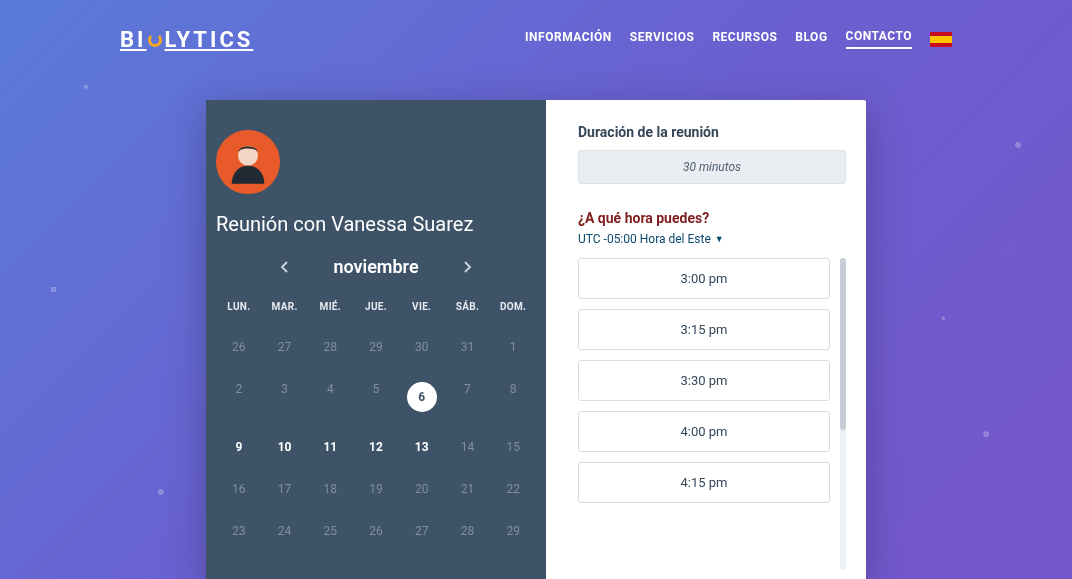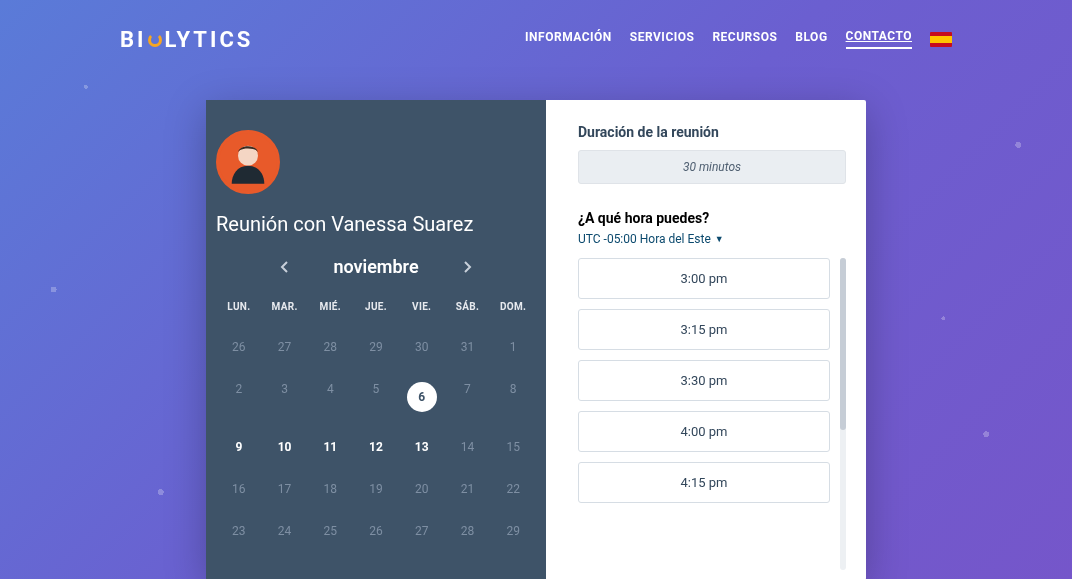--- a/index.html
+++ b/index.html
@@ -16,25 +16,25 @@
       radial-gradient(circle at 92% 75%, #fff 3px, transparent 3px),
       radial-gradient(circle at 15% 85%, #fff 3px, transparent 3px),
       radial-gradient(circle at 88% 55%, #fff 2px, transparent 2px),
       radial-gradient(circle at 8% 15%, #fff 2px, transparent 2px);
     background-repeat: no-repeat;
   }
   .header {
     position: relative; z-index: 2; display: flex; align-items: center;
     padding: 18px 120px 0 120px; height: 60px;
   }
-  .logo { color: #fff; font-weight: 700; font-size: 22px; letter-spacing: 3px; display: flex; align-items: center; }
+  .logo { color: #fff; font-weight: 700; font-size: 22px; letter-spacing: 3px; display: flex; align-items: center; text-decoration: underline; }
   .logo .dot { display:inline-block; width: 14px; height: 14px; border: 3px solid #f5a623; border-top-color: transparent; border-radius: 50%; margin: 0 2px; position: relative; top: 1px; }
   .nav { margin-left: auto; display: flex; align-items: center; gap: 18px; }
   .nav a { color: #fff; font-size: 12px; font-weight: 700; letter-spacing: 0.5px; text-decoration: none; padding-bottom: 4px; }
-  .nav a.active { border-bottom: 2px solid #fff; text-decoration: underline; }
+  .nav a.active { border-bottom: 2px solid #fff; }
   .flag { width: 22px; height: 15px; background: linear-gradient(to bottom, #c60b1e 0 25%, #ffc400 25% 75%, #c60b1e 75% 100%); border-radius: 1px; }
   .card {
     position: relative; z-index: 2;
     width: 660px; margin: 40px auto 0 auto;
     background: #fff; display: flex; border-radius: 2px;
     box-shadow: 0 10px 40px rgba(0,0,0,0.25);
     height: 480px;
   }
   .left {
     width: 340px; background: #3e5368; color: #fff;
@@ -62,21 +62,21 @@
     background:#fff; color:#3e5368; border-radius:50%; font-weight:700;
   }
   .right {
     flex:1; padding: 24px 20px 0 32px; display:flex; flex-direction:column;
   }
   .sect-title { font-size: 14px; font-weight:700; color:#33475b; }
   .duration-pill {
     margin-top: 10px; background:#eaeef2; border:1px solid #dfe3e8; border-radius:3px;
     text-align:center; font-size:12px; color:#506072; padding:9px 0;font-style:italic;
   }
-  .time-q { margin-top: 26px; font-size:14px; font-weight:700; color:#000000; }
+  .time-q { margin-top: 26px; font-size:14px; font-weight:700; color:#7f1d1d; }
   .tz { margin-top: 6px; font-size:12px; color:#0c4a6e; display:flex; align-items:center; gap:4px; cursor:pointer; }
   .tz .caret { font-size:9px; }
   .slots-wrap { position:relative; margin-top:12px; flex:1; overflow:hidden; }
   .slots { position:absolute; left:0; right:14px; top:0; bottom:0; overflow-y:auto; padding-right:2px; }
   .slot {
     border:1px solid #d6dde4; border-radius:3px; text-align:center;
     font-size:13px; color:#33475b; padding:12px 0; margin-bottom:10px; cursor:pointer;
     background:#fff;
   }
   .scrollbar { position:absolute; right:0; top:0; bottom:10px; width:6px; background:#edf0f3; border-radius:3px; }

